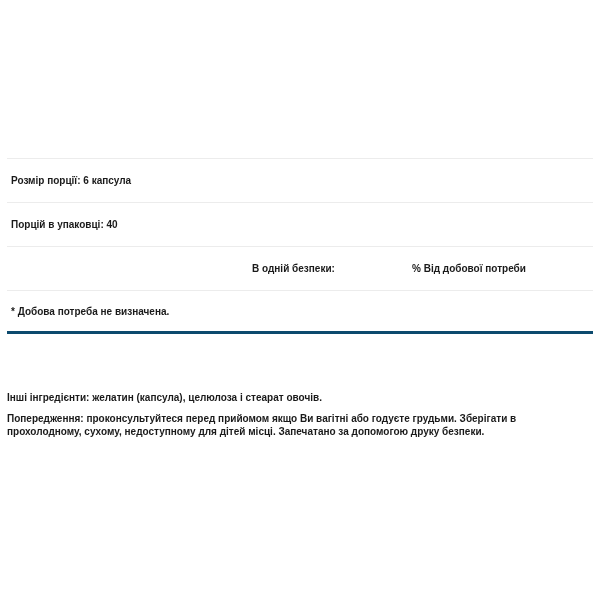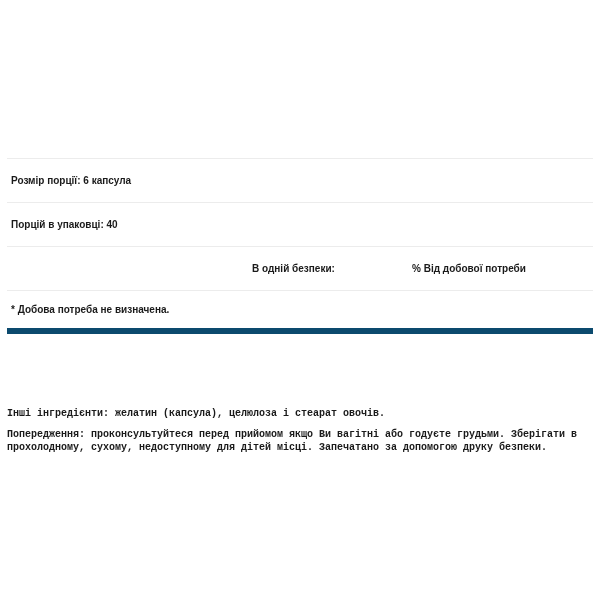--- a/index.html
+++ b/index.html
@@ -1,27 +1,27 @@
 <!DOCTYPE html>
 <html><head>
   <meta charset="utf-8">
   <style>
     html, body { margin: 0; padding: 0; background: #ffffff; }
     body { width: 600px; height: 600px; position: relative; overflow: hidden;
            font-family: "Liberation Sans", "DejaVu Sans", sans-serif; color: #1a1a1a; }
     .table { position: absolute; left: 7px; top: 158px; width: 586px; }
     .row { position: relative; height: 44px; border-top: 1px solid #ececec; box-sizing: border-box; }
-    .row.last { border-bottom: 6px solid #0c4a6e; }
+    .row.last { border-bottom: 3px solid #0c4a6e; }
     .cell { position: absolute; top: 0; height: 100%; display: flex; align-items: center;
             font-size: 10px; font-weight: bold; letter-spacing: 0; white-space: nowrap; }
     .c1 { left: 4px; }
     .c2 { left: 245px; }
     .c3 { left: 378px; margin-left: 27px; }
     .notes { position: absolute; left: 7px; top: 391px; width: 586px; font-size: 10px; font-weight: bold; line-height: 13px; }
-    .notes p { margin: 16px 0 8px 0; font-family: Liberation Mono, monospace; }
+    .notes p { margin: 0 0 8px 0; }
     .notes .warn { margin-top: 2px; }
   </style>
 </head>
 <body>
 
 <div class="table">
   <div class="row">
     <div class="cell c1">Розмір порції: 6 капсула</div>
   </div>
   <div class="row">

